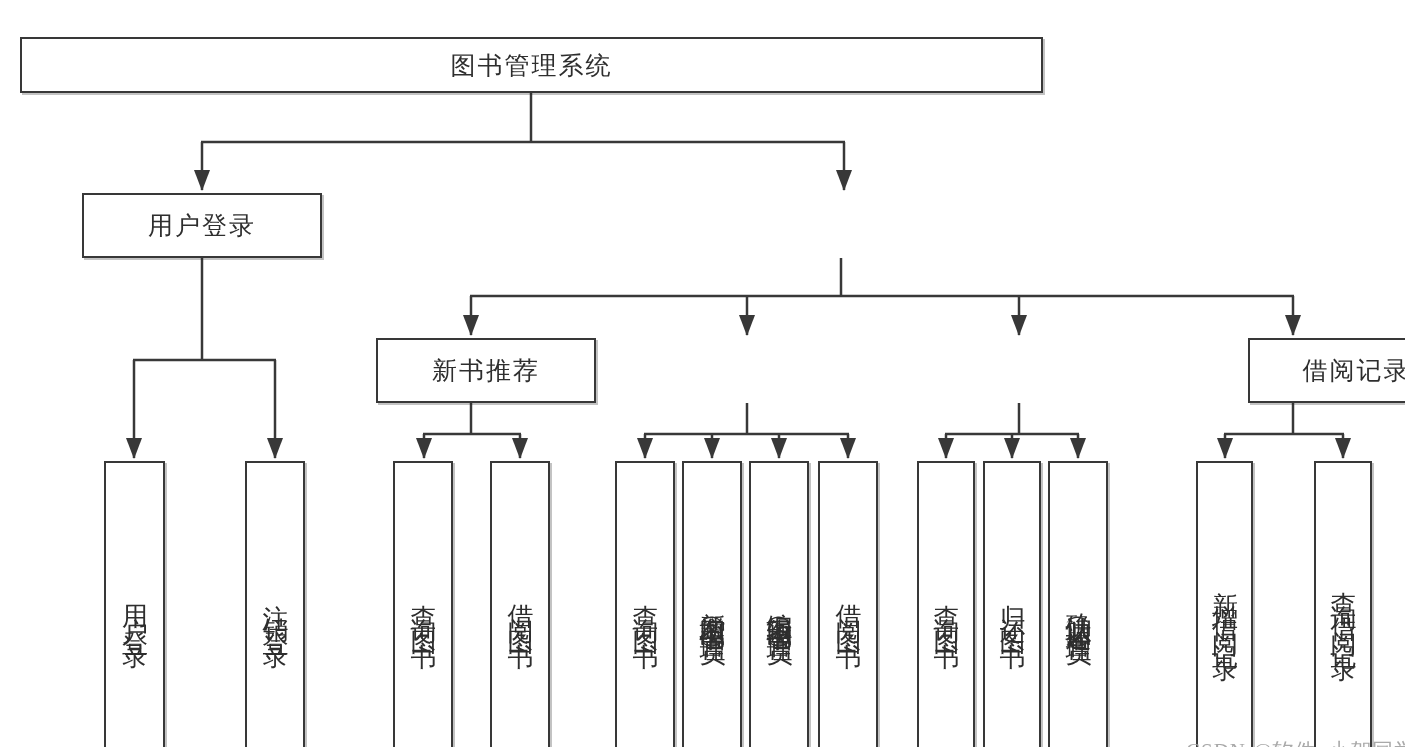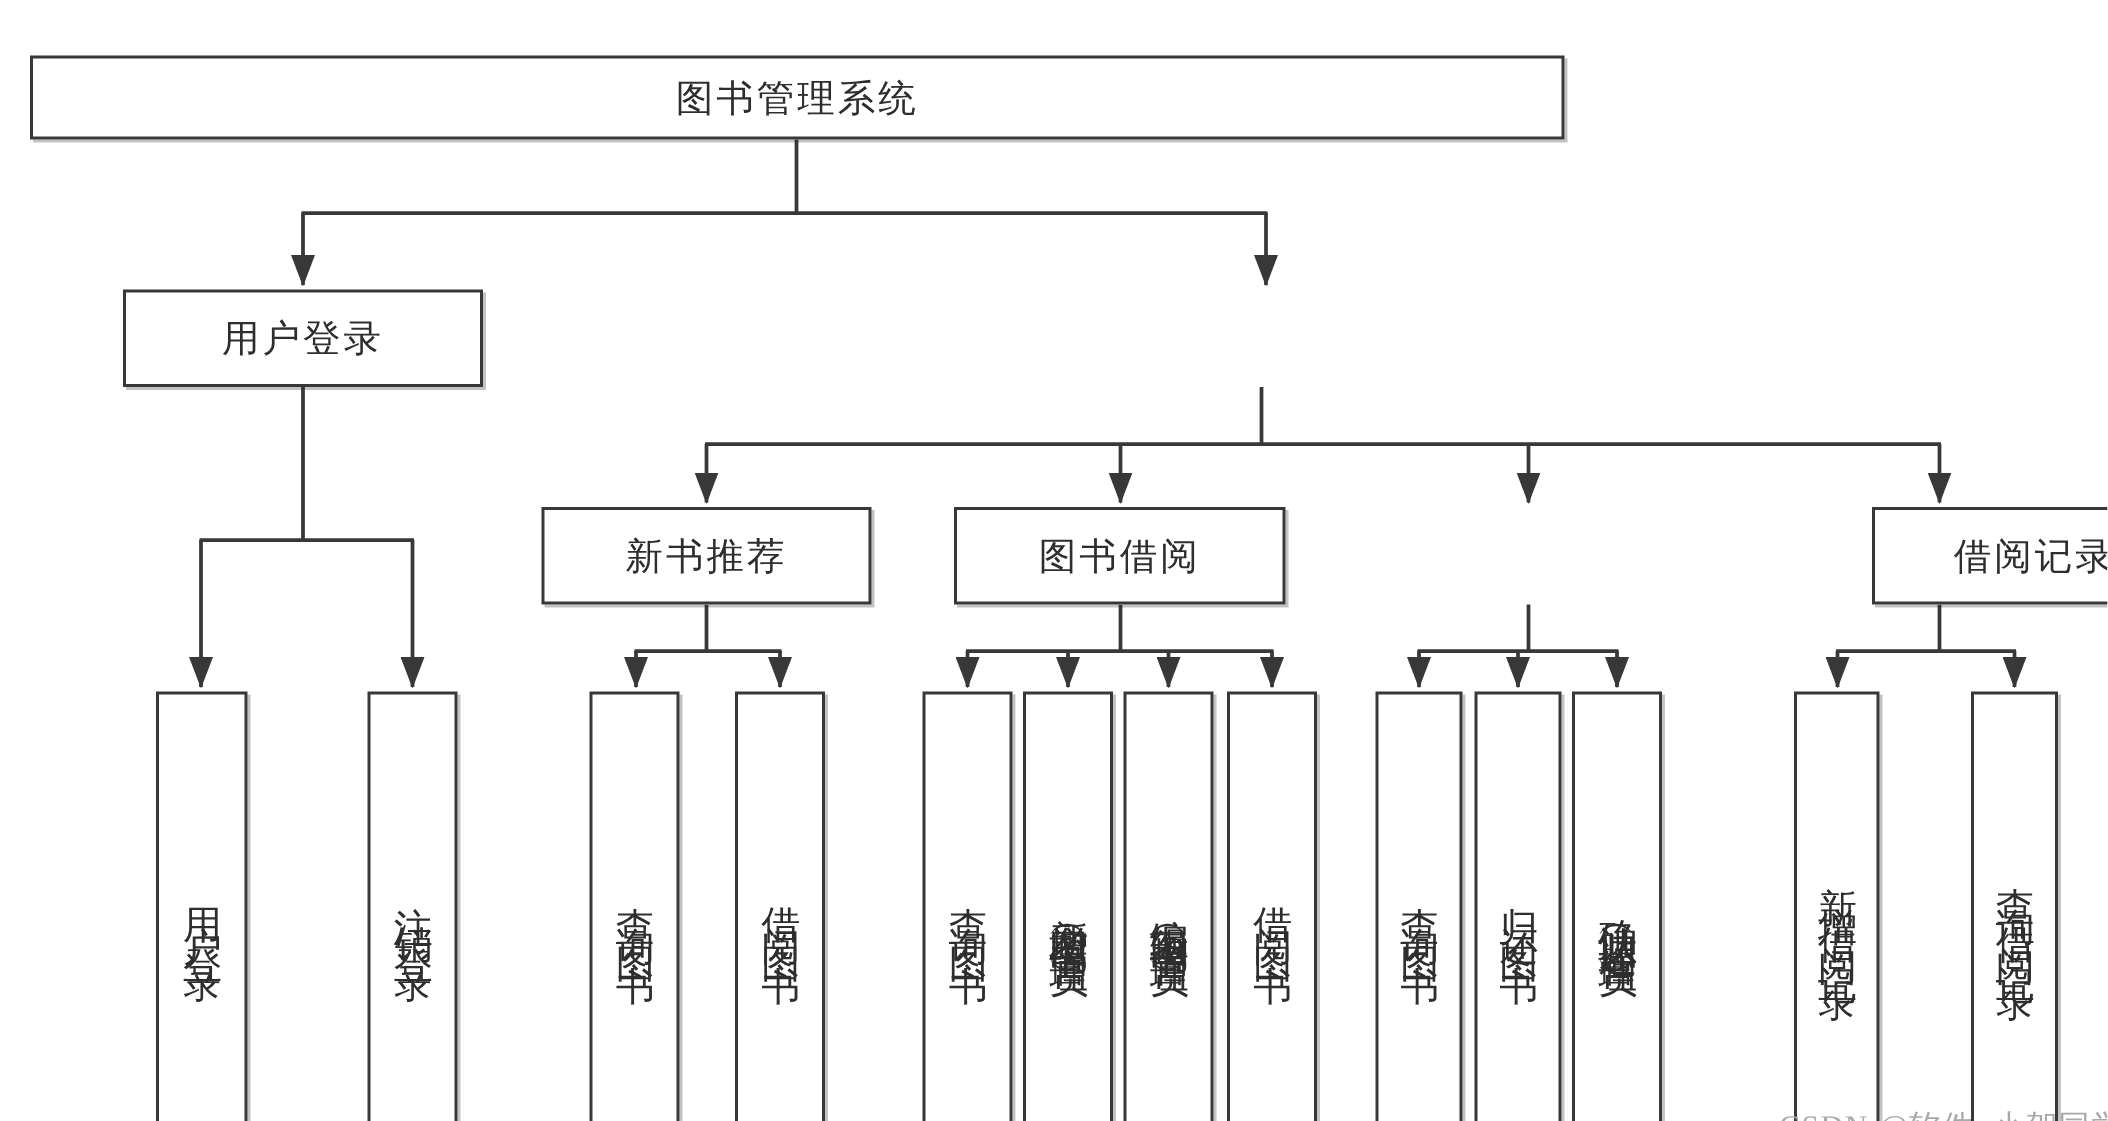--- a/index.html
+++ b/index.html
@@ -119,25 +119,22 @@
   </svg>
 
   <div class="hbox" style="left:20px; top:13px; width:1023px; height:56px;">
     <span>图书管理系统</span>
   </div>
 
   <div class="hbox" style="left:82px; top:169px; width:240px; height:65px;">
     <span>用户登录</span>
   </div>
 
-  <div class="hbox" style="left:361px; top:314px; width:220px; height:65px;">
+  <div class="hbox" style="left:376px; top:314px; width:220px; height:65px;">
     <span>新书推荐</span>
-  </div>
-  <div class="hbox" style="left:636px; top:314px; width:221px; height:65px;">
-    <span>图书借阅</span>
   </div>
   <div class="hbox" style="left:1248px; top:314px; width:217px; height:65px;">
     <span>借阅记录</span>
   </div>
 
   <div class="vbox" style="left:104px; width:61px;">
     <span class="vlabel" style="letter-spacing: 13px;">用户登录</span>
   </div>
   <div class="vbox" style="left:245px; width:60px;">
     <span class="vlabel" style="letter-spacing: 13px;">注销登录</span>

